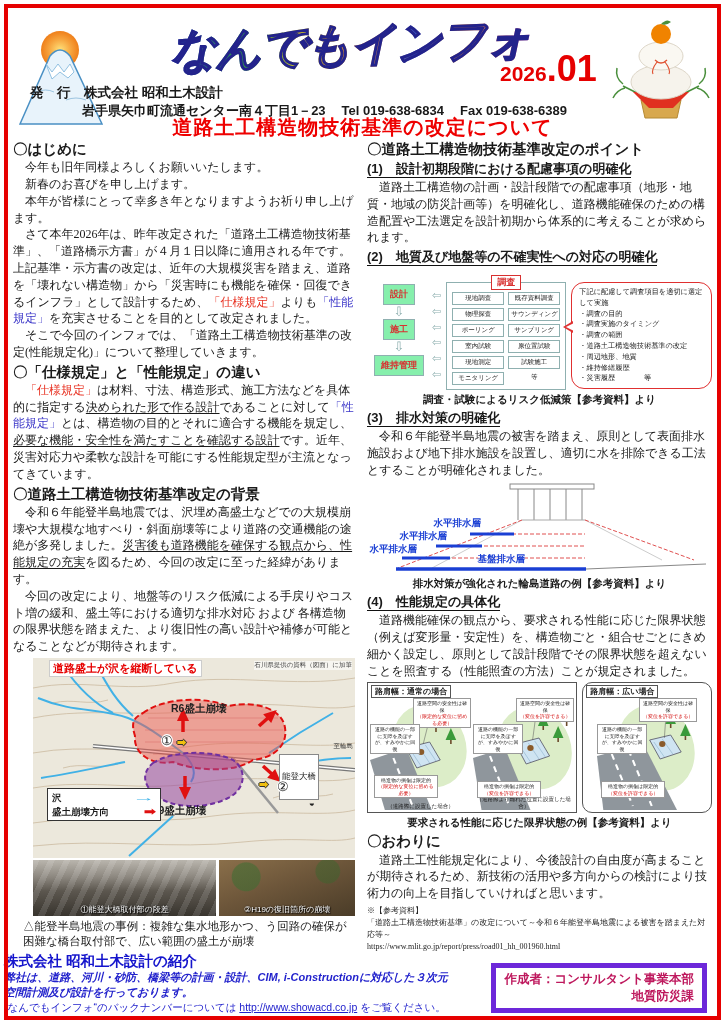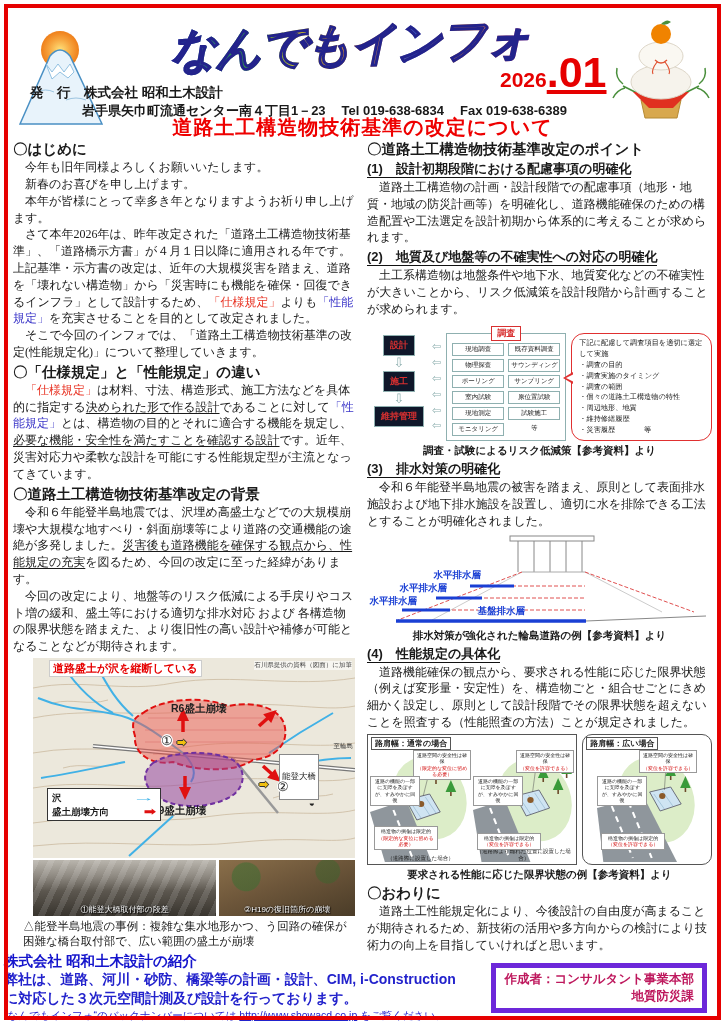--- a/index.html
+++ b/index.html
@@ -13,21 +13,21 @@
   .logo-text{position:absolute;left:170px;top:14px;z-index:2;
     font-family:"DejaVu Sans","Liberation Sans",sans-serif;font-weight:bold;font-style:italic;
     font-size:46px;letter-spacing:-2px;color:#2a3bb8;transform:rotate(-2deg);white-space:nowrap;}
   @supports ((-webkit-background-clip:text) or (background-clip:text)){
     .logo-text{background:linear-gradient(90deg,#2a3bb8 0%,#2e9e4a 20%,#d6c81e 36%,#e8832a 52%,#3a57c4 68%,#e8832a 82%,#d863b0 100%);
       -webkit-background-clip:text;background-clip:text;-webkit-text-fill-color:transparent;
       -webkit-text-stroke:1.5px #23238c;}
   }
   .issue-date{position:absolute;left:500px;top:48px;color:#e60000;font-family:"Liberation Sans",sans-serif;font-weight:bold;white-space:nowrap;}
   .issue-date .yr{font-size:21px;}
-  .issue-date .mo{font-size:43px;text-decoration:underline;}
+  .issue-date .mo{font-size:36px;}
   .pub-line{position:absolute;left:30px;top:84px;font-family:"Liberation Sans",sans-serif;font-size:13.5px;font-weight:600;white-space:nowrap;}
   .addr-line{position:absolute;left:82px;top:102px;font-family:"Liberation Sans",sans-serif;font-size:13px;font-weight:600;white-space:nowrap;}
   .addr-line span{margin-right:16px;}
   .main-title{position:absolute;left:0;right:0;top:114px;text-align:center;color:#ee0000;
     font-family:"Liberation Sans",sans-serif;font-weight:bold;font-size:20px;letter-spacing:1px;z-index:2;}
 
   
   .columns{position:absolute;left:13px;right:13px;top:138px;height:818px;display:flex;gap:9px;}
   .col{flex:1;min-width:0;}
   .col p{margin:0;font-size:12px;line-height:1.4;text-indent:1em;}
@@ -68,21 +68,21 @@
     radial-gradient(circle at 20% 30%,rgba(60,110,50,.55) 0 12%,rgba(0,0,0,0) 13%),
     radial-gradient(circle at 80% 20%,rgba(60,100,45,.5) 0 10%,rgba(0,0,0,0) 11%),
     linear-gradient(160deg,#8a6f4a 0%,#6d563a 45%,#4a3c28 100%);}
   .photo .cap{position:absolute;left:0;right:0;bottom:1px;text-align:center;color:#fff;
     font-family:"Liberation Sans",sans-serif;font-size:8px;text-shadow:0 0 2px #000,1px 1px 1px #000;white-space:nowrap;}
   .map-caption{font-family:"Liberation Sans",sans-serif;font-size:11.5px;line-height:1.35;margin:3px 0 0 10px;}
 
   
   .flow-fig{display:flex;gap:5px;margin:8px 0 0 4px;font-family:"Liberation Sans",sans-serif;}
   .flow-stages{display:flex;flex-direction:column;align-items:center;width:62px;padding-top:10px;}
-  .stage{border:1px solid #8fb0b0;color:#d83030;font-weight:bold;font-size:9px;padding:3px 6px;background:#0f172a;white-space:nowrap;}
+  .stage{border:1px solid #8fb0b0;color:#d83030;font-weight:bold;font-size:9px;padding:3px 6px;background:#86efac;white-space:nowrap;}
   .v-arrow{color:#8fb0b0;font-size:13px;line-height:1.1;}
   .flow-arrows{display:flex;flex-direction:column;justify-content:space-between;padding:16px 0 10px;color:#8fb0b0;font-size:11px;line-height:1;}
   .survey{position:relative;border:1px solid #8fb0b0;padding:9px 5px 4px;background:#fff;align-self:flex-start;margin-top:8px;}
   .survey-title{position:absolute;top:-8px;left:50%;transform:translateX(-50%);border:1px solid #d83030;color:#d83030;font-weight:bold;font-size:9px;padding:0 5px;background:#fff;}
   .survey-grid{display:grid;grid-template-columns:auto auto;gap:3px 4px;}
   .cell{border:1px solid #8fb0b0;font-size:6.5px;padding:1px 2px;text-align:center;min-width:46px;white-space:nowrap;}
   .cell.plain{border:none;}
   .bubble{position:relative;border:1.5px solid #e03030;border-radius:13px;padding:4px 7px;font-size:7.2px;line-height:1.5;width:138px;background:#fff;align-self:flex-start;margin-top:8px;}
   .bubble:before{content:"";position:absolute;left:-9px;top:38px;border-top:6px solid transparent;border-bottom:6px solid transparent;border-right:10px solid #e03030;}
   .bubble:after{content:"";position:absolute;left:-6px;top:40px;border-top:4px solid transparent;border-bottom:4px solid transparent;border-right:8px solid #fff;}
@@ -107,21 +107,21 @@
   .mini-sub{position:absolute;bottom:0;left:0;right:0;text-align:center;font-size:5.5px;}
 
   
   .refs{font-size:8px;line-height:1.5;margin-top:3px;color:#222;}
   .refs div{text-indent:0;}
 
   
   .footer{position:absolute;left:4px;right:14px;bottom:7px;height:64px;background:#fff;z-index:10;
     font-family:"Liberation Sans",sans-serif;}
   .f-head{color:#1515cc;font-weight:bold;font-size:14.5px;line-height:1.2;}
-  .f-body{color:#2222cc;font-weight:bold;font-size:14px;line-height:1.35;width:452px;}
+  .f-body{color:#2222cc;font-weight:bold;font-size:11px;line-height:1.35;width:452px;font-style:italic;}
   .f-back{color:#2222cc;font-weight:normal;font-size:10.5px;margin-top:1px;}
   .f-back a{color:#2222cc;}
   .author-box{position:absolute;right:4px;bottom:4px;border:5px solid #6d28d9;padding:3px 8px;
     color:#be185d;font-weight:bold;font-size:12.5px;line-height:1.35;background:#fff;}
   .author-box .l2{text-align:right;}
 </style>
 </head>
 <body>
 
 <div class="page">
@@ -266,21 +266,20 @@
       <div class="map-caption">△能登半島地震の事例：複雑な集水地形かつ、う回路の確保が困難な橋台取付部で、広い範囲の盛土が崩壊</div>
     </div>
 
     <div class="col">
       <div class="ghead">〇道路土工構造物技術基準改定のポイント</div>
 
       <div class="subhead"><span>(1)　設計初期段階における配慮事項の明確化</span></div>
       <p>道路土工構造物の計画・設計段階での配慮事項（地形・地質・地域の防災計画等）を明確化し、道路機能確保のための構造配置や工法選定を設計初期から体系的に考えることが求められます。</p>
 
       <div class="subhead"><span>(2)　地質及び地盤等の不確実性への対応の明確化</span></div>
-      <p>土工系構造物は地盤条件や地下水、地質変化などの不確実性が大きいことから、リスク低減策を設計段階から計画することが求められます。</p>
 
       <div class="flow-fig">
         <div class="flow-stages">
           <div class="stage">設計</div>
           <div class="v-arrow">⇩</div>
           <div class="stage">施工</div>
           <div class="v-arrow">⇩</div>
           <div class="stage">維持管理</div>
         </div>
         <div class="flow-arrows">
@@ -306,21 +305,21 @@
             <div class="cell">試験施工</div>
             <div class="cell">モニタリング</div>
             <div class="cell plain">等</div>
           </div>
         </div>
         <div class="bubble">
           <div>下記に配慮して調査項目を適切に選定して実施</div>
           <div>・調査の目的</div>
           <div>・調査実施のタイミング</div>
           <div>・調査の範囲</div>
-          <div>・個々の道路土工構造物の特性</div>
+          <div>・道路土工構造物技術基準の改定</div>
           <div>・周辺地形、地質</div>
           <div>・維持修繕履歴</div>
           <div>・災害履歴　　　　等</div>
         </div>
       </div>
       <div class="fig-cap">調査・試験によるリスク低減策【参考資料】より</div>
 
       <div class="subhead"><span>(3)　排水対策の明確化</span></div>
       <p>令和６年能登半島地震の被害を踏まえ、原則として表面排水施設および地下排水施設を設置し、適切に水を排除できる工法とすることが明確化されました。</p>
 

